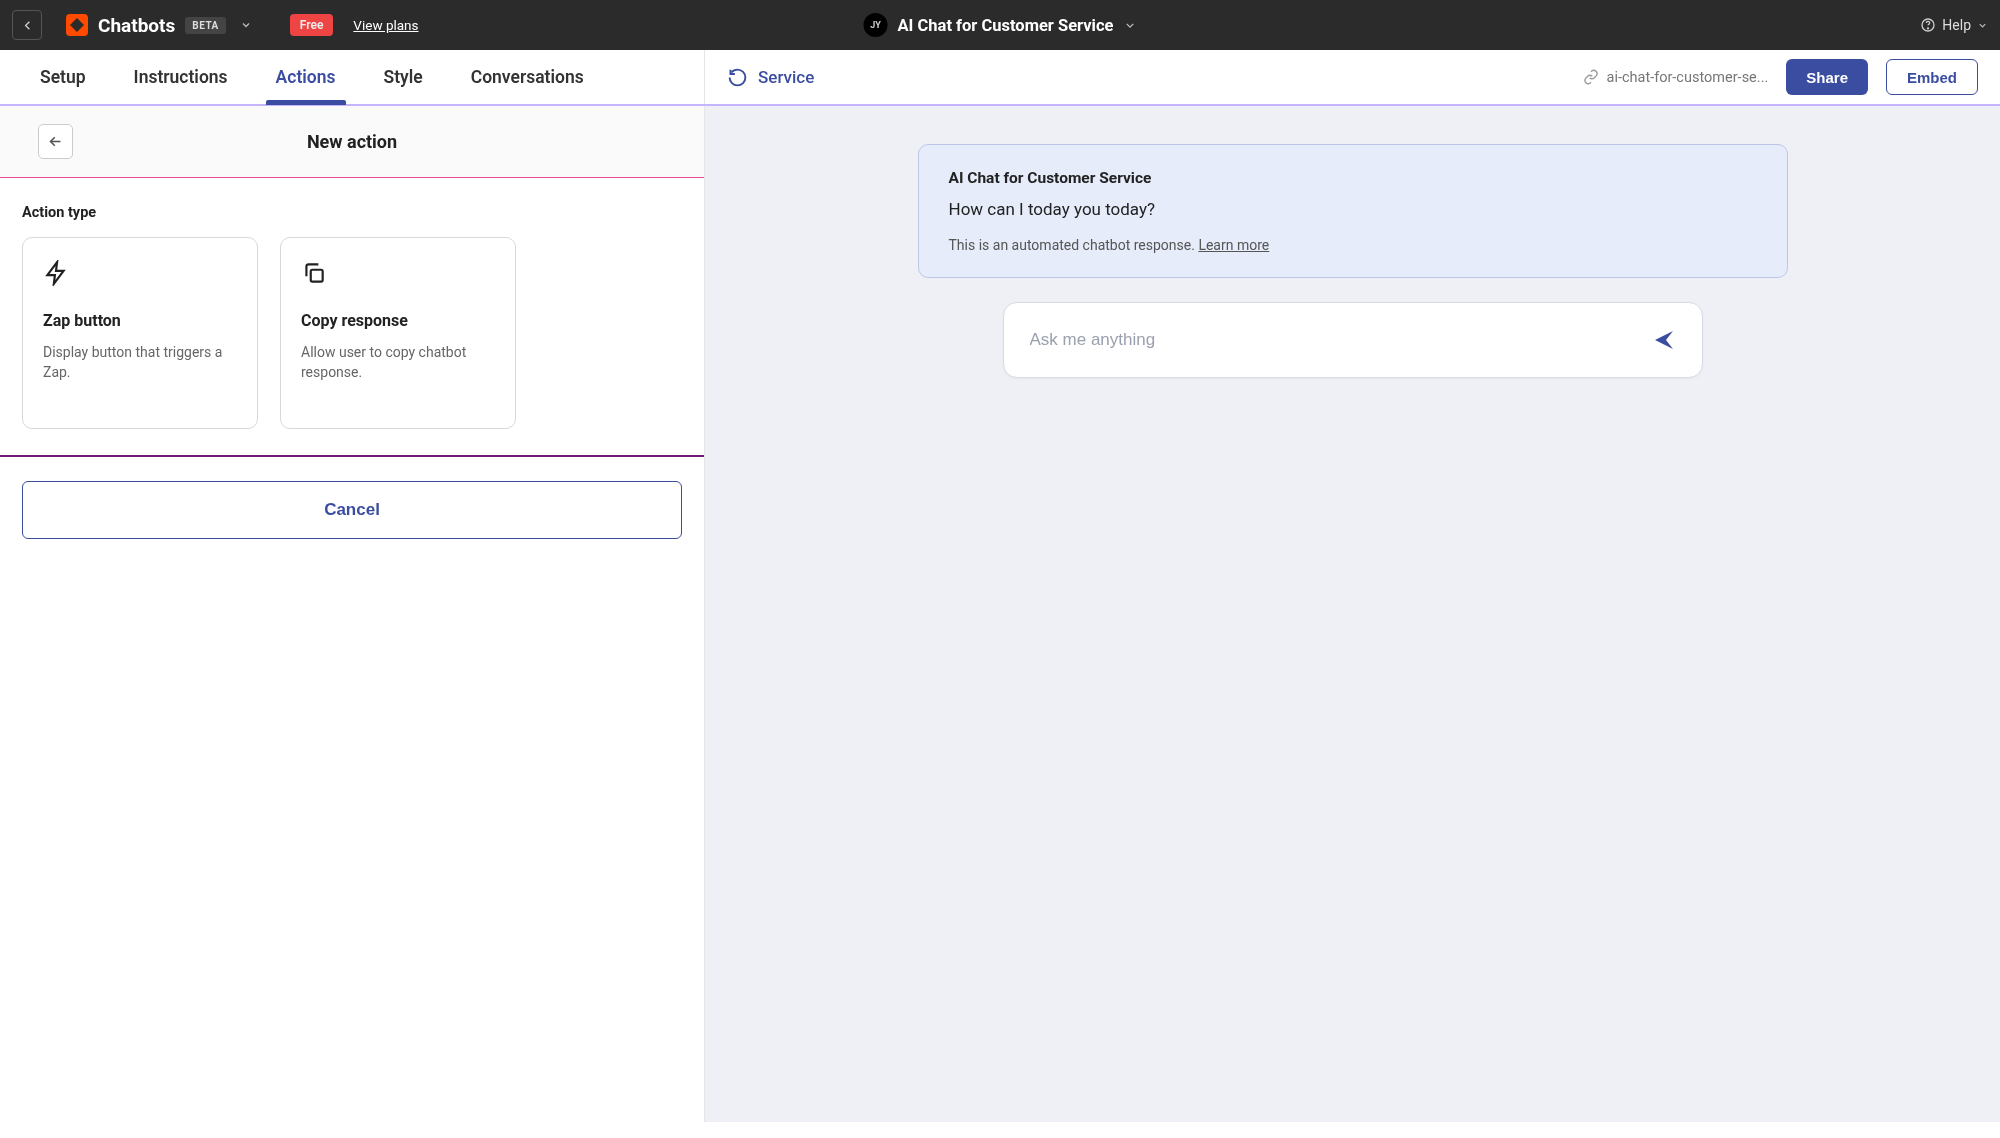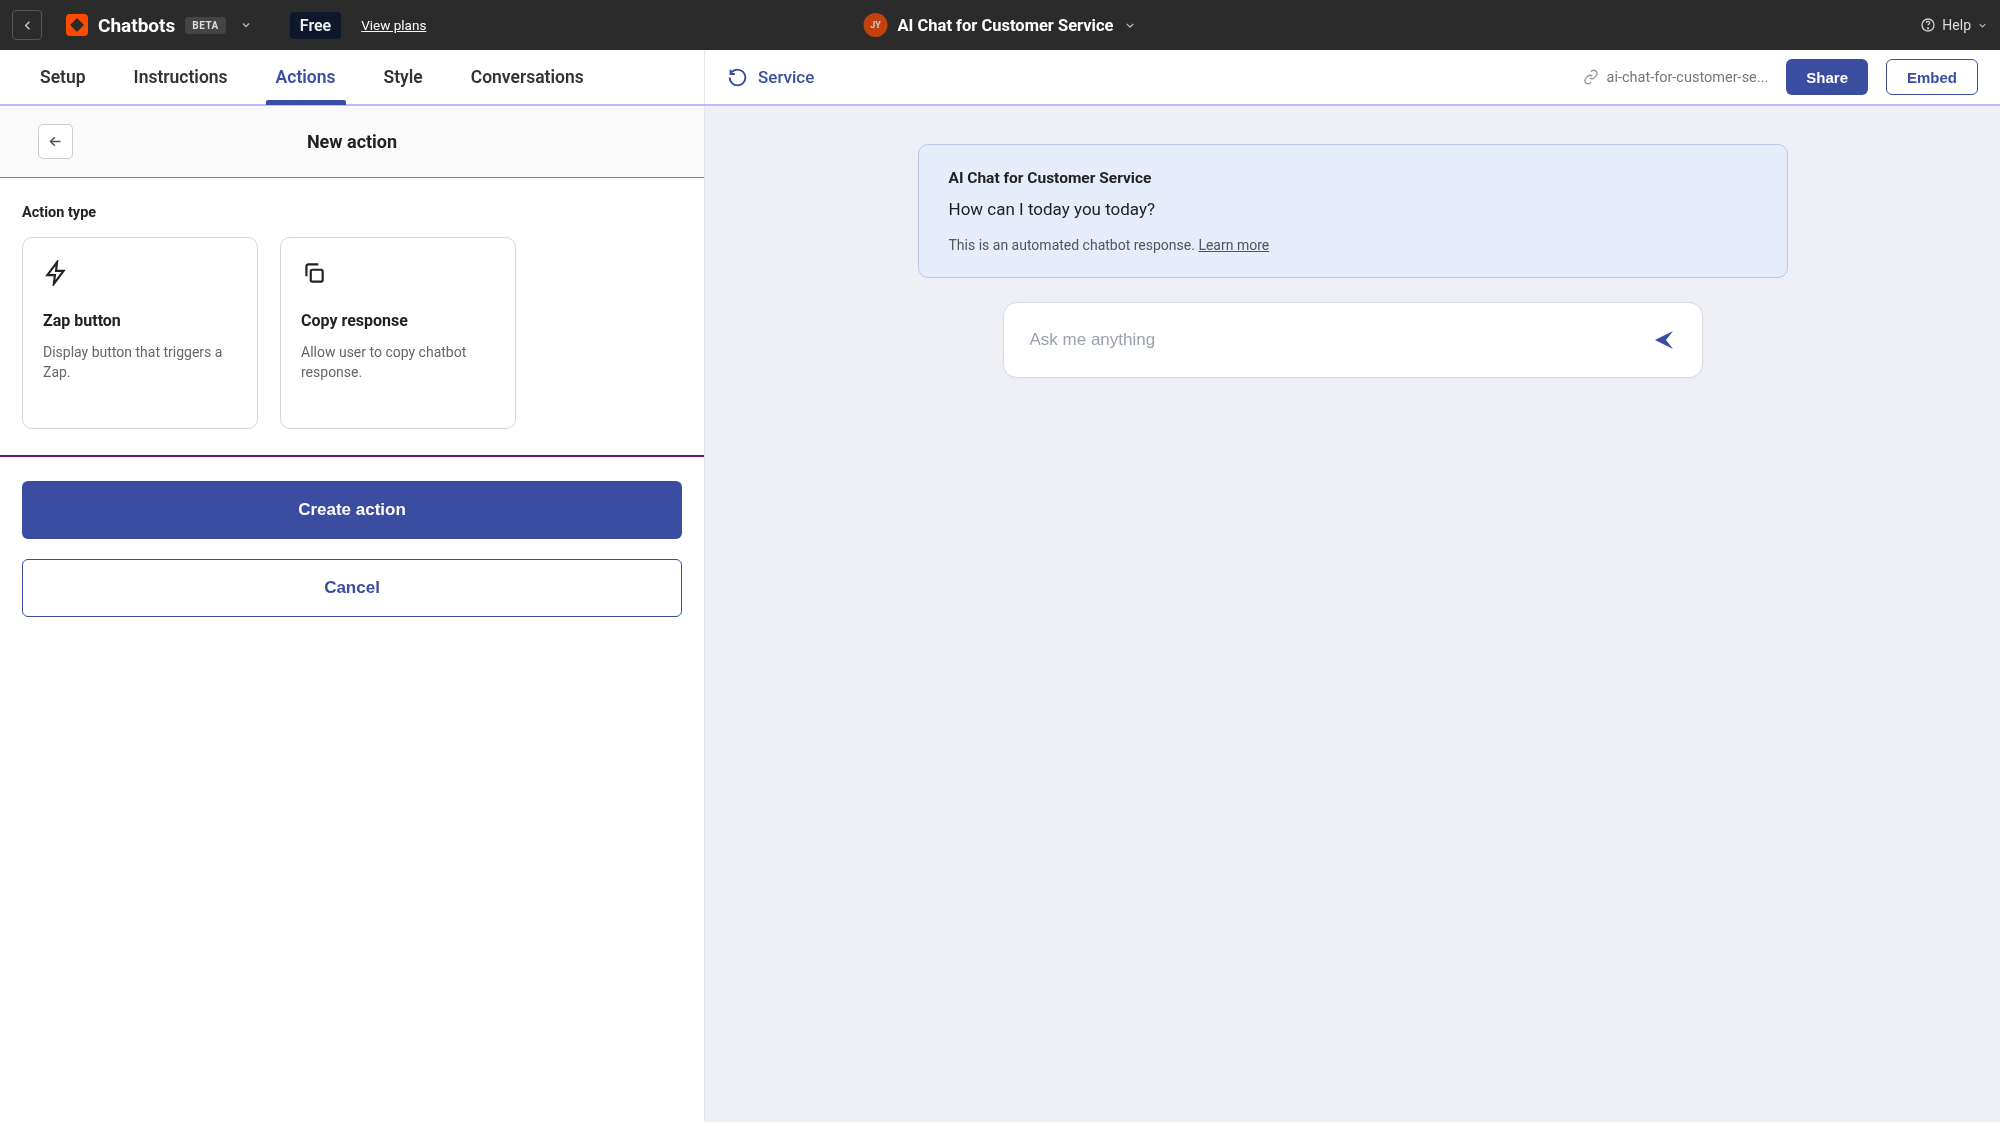--- a/index.html
+++ b/index.html
@@ -46,33 +46,33 @@
       background: #2b2b2b;
       clip-path: polygon(50% 0, 100% 50%, 50% 100%, 0 50%);
     }
     .brand { font-size: 19px; font-weight: 700; color: #fff; }
     .beta-badge {
       background: #444; color: #ddd; font-size: 10px; font-weight: 700;
       padding: 3px 7px; border-radius: 3px; letter-spacing: 0.5px;
     }
     .brand-chevron { margin-left: 4px; display:flex; align-items:center;}
     .free-badge {
-      background: #0f172a; color: #eee; font-size: 16px; font-weight: 600;
+      background: #ef4444; color: #eee; font-size: 12px; font-weight: 600;
       padding: 4px 10px; border-radius: 4px; margin-left: 30px;
     }
     .view-plans {
       color: #fff; text-decoration: underline; font-size: 13.5px; margin-left: 12px;
       cursor: pointer;
     }
     .topbar-center {
       position: absolute; left: 50%; transform: translateX(-50%);
       display: flex; align-items: center; gap: 10px;
     }
     .avatar {
-      width: 24px; height: 24px; border-radius: 50%; background: #c2410c;
+      width: 24px; height: 24px; border-radius: 50%; background: #000000;
       display: flex; align-items: center; justify-content: center;
       font-size: 9px; font-weight: 700; color: #ccc;
     }
     .chat-title { font-size: 16.5px; font-weight: 700; color: #fff; }
     .topbar-right { margin-left: auto; display: flex; align-items: center; gap: 8px; color: #ddd; }
     .help-link { display: flex; align-items: center; gap: 6px; cursor: pointer; font-size: 14px; }
 
     
     .subnav {
       height: 56px;
@@ -293,21 +293,20 @@
                 <path d="M5 15V6a2 2 0 012-2h9"></path>
               </svg>
           </div>
           <div class="card-title">Copy response</div>
           <div class="card-desc">Allow user to copy chatbot response.</div>
         </div>
       </div>
     </div>
 
     <div class="panel-actions">
-      <button class="primary-btn">Create action</button>
       <button class="secondary-btn">Cancel</button>
     </div>
   </div>
 
   <div class="preview-panel">
     <div class="preview-width">
       <div class="chat-card">
         <div class="chat-card-title">AI Chat for Customer Service</div>
         <div class="chat-greeting">How can I today you today?</div>
         <div class="chat-footnote">

